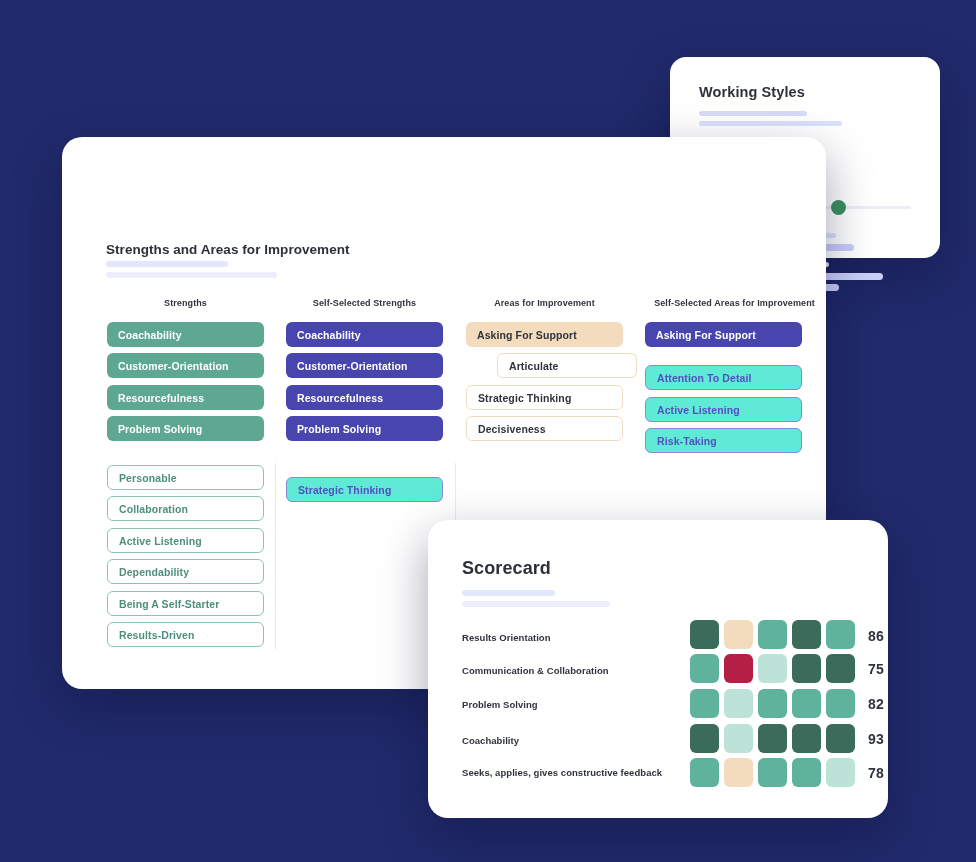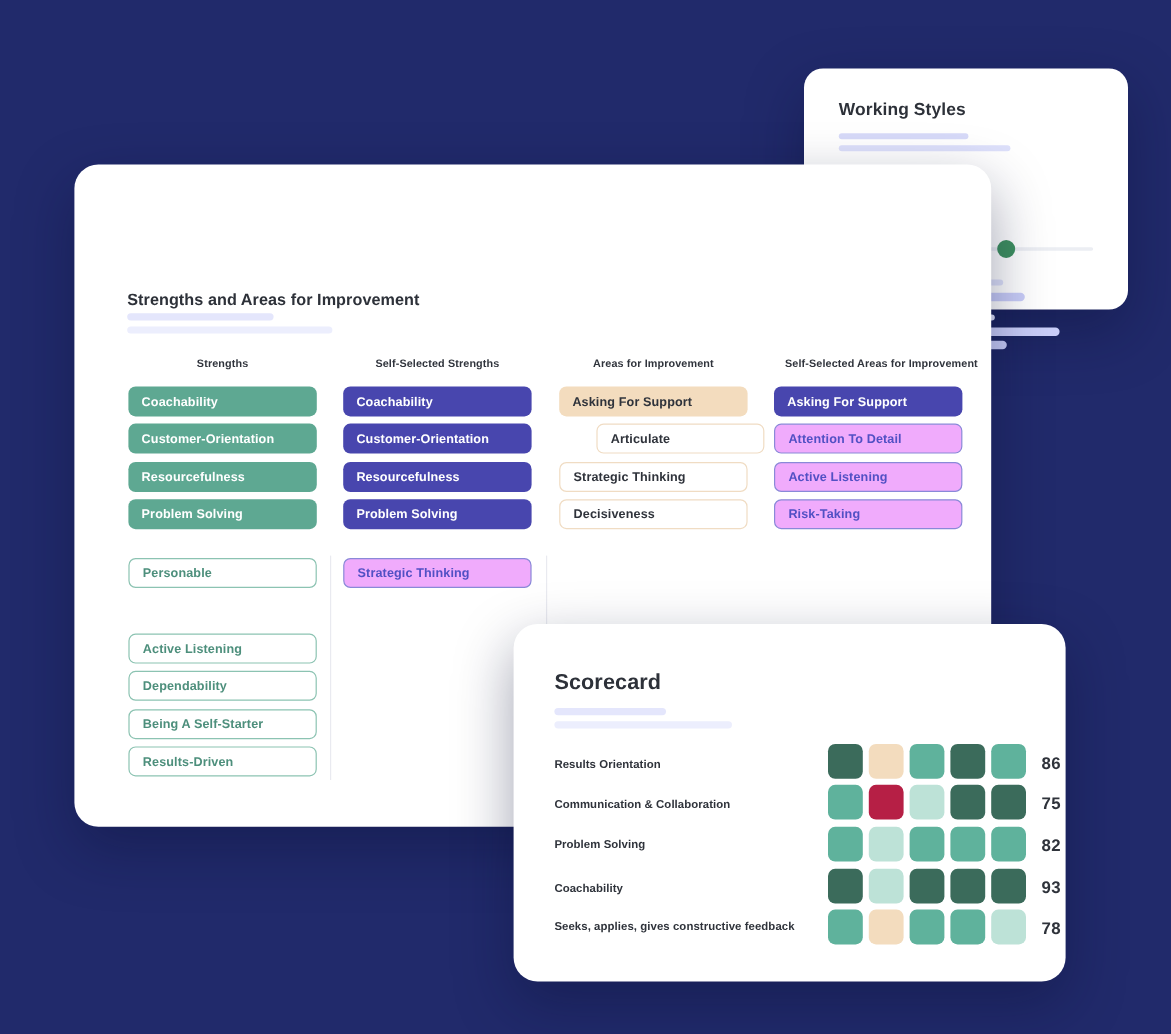--- a/index.html
+++ b/index.html
@@ -116,21 +116,21 @@
     padding-left: 11px;
     font-size: 10.5px;
     font-weight: bold;
     letter-spacing: 0.1px;
     white-space: nowrap;
     overflow: hidden;
   }
   .chip.green-fill  { background: #5ea892; color: #ffffff; }
   .chip.green-out   { background: #ffffff; color: #4d8f7c; border: 1px solid #8cc3b2; }
   .chip.purple-fill { background: #4846ae; color: #ffffff; }
-  .chip.purple-out  { background: #f0abfc; color: #5250c4; border: 1px solid #8a89d8; }
+  .chip.purple-out  { background: #5eead4; color: #5250c4; border: 1px solid #8a89d8; margin-top: 12px; }
   .chip.tan-fill    { background: #f3dcbe; color: #2f333b; }
   .chip.tan-out     { background: #ffffff; color: #2f333b; border: 1px solid #f0dcc3; }
 
   .divider {
     position: absolute;
     width: 1px;
     background: #e9eaf0;
   }
 
   
@@ -225,20 +225,21 @@
     <div class="chip tan-out" style="left:391px; top:216px; width:140px;margin-left:44px;">Articulate</div>
     <div class="chip tan-out" style="left:404px; top:248px; width:157px;">Strategic Thinking</div>
     <div class="chip tan-out" style="left:404px; top:279px; width:157px;">Decisiveness</div>
 
     <div class="chip purple-fill" style="left:583px; top:185px; width:157px;">Asking For Support</div>
     <div class="chip purple-out" style="left:583px; top:216px; width:157px;">Attention To Detail</div>
     <div class="chip purple-out" style="left:583px; top:248px; width:157px;">Active Listening</div>
     <div class="chip purple-out" style="left:583px; top:279px; width:157px;">Risk-Taking</div>
 
     <div class="chip green-out" style="left:45px; top:328px; width:157px;">Personable</div>
+    <div class="chip green-out" style="left:45px; top:359px; width:157px;">Collaboration</div>
     <div class="chip green-out" style="left:45px; top:391px; width:157px;">Active Listening</div>
     <div class="chip green-out" style="left:45px; top:422px; width:157px;">Dependability</div>
     <div class="chip green-out" style="left:45px; top:485px; width:157px;">Results-Driven</div>
     <div class="chip green-out" style="left:45px; top:454px; width:157px;">Being A Self-Starter</div>
 
     <div class="chip purple-out" style="left:224px; top:328px; width:157px;">Strategic Thinking</div>
 
     <div class="divider" style="left:213px; top:326px; height:187px;"></div>
     <div class="divider" style="left:393px; top:326px; height:187px;"></div>
   </div>

